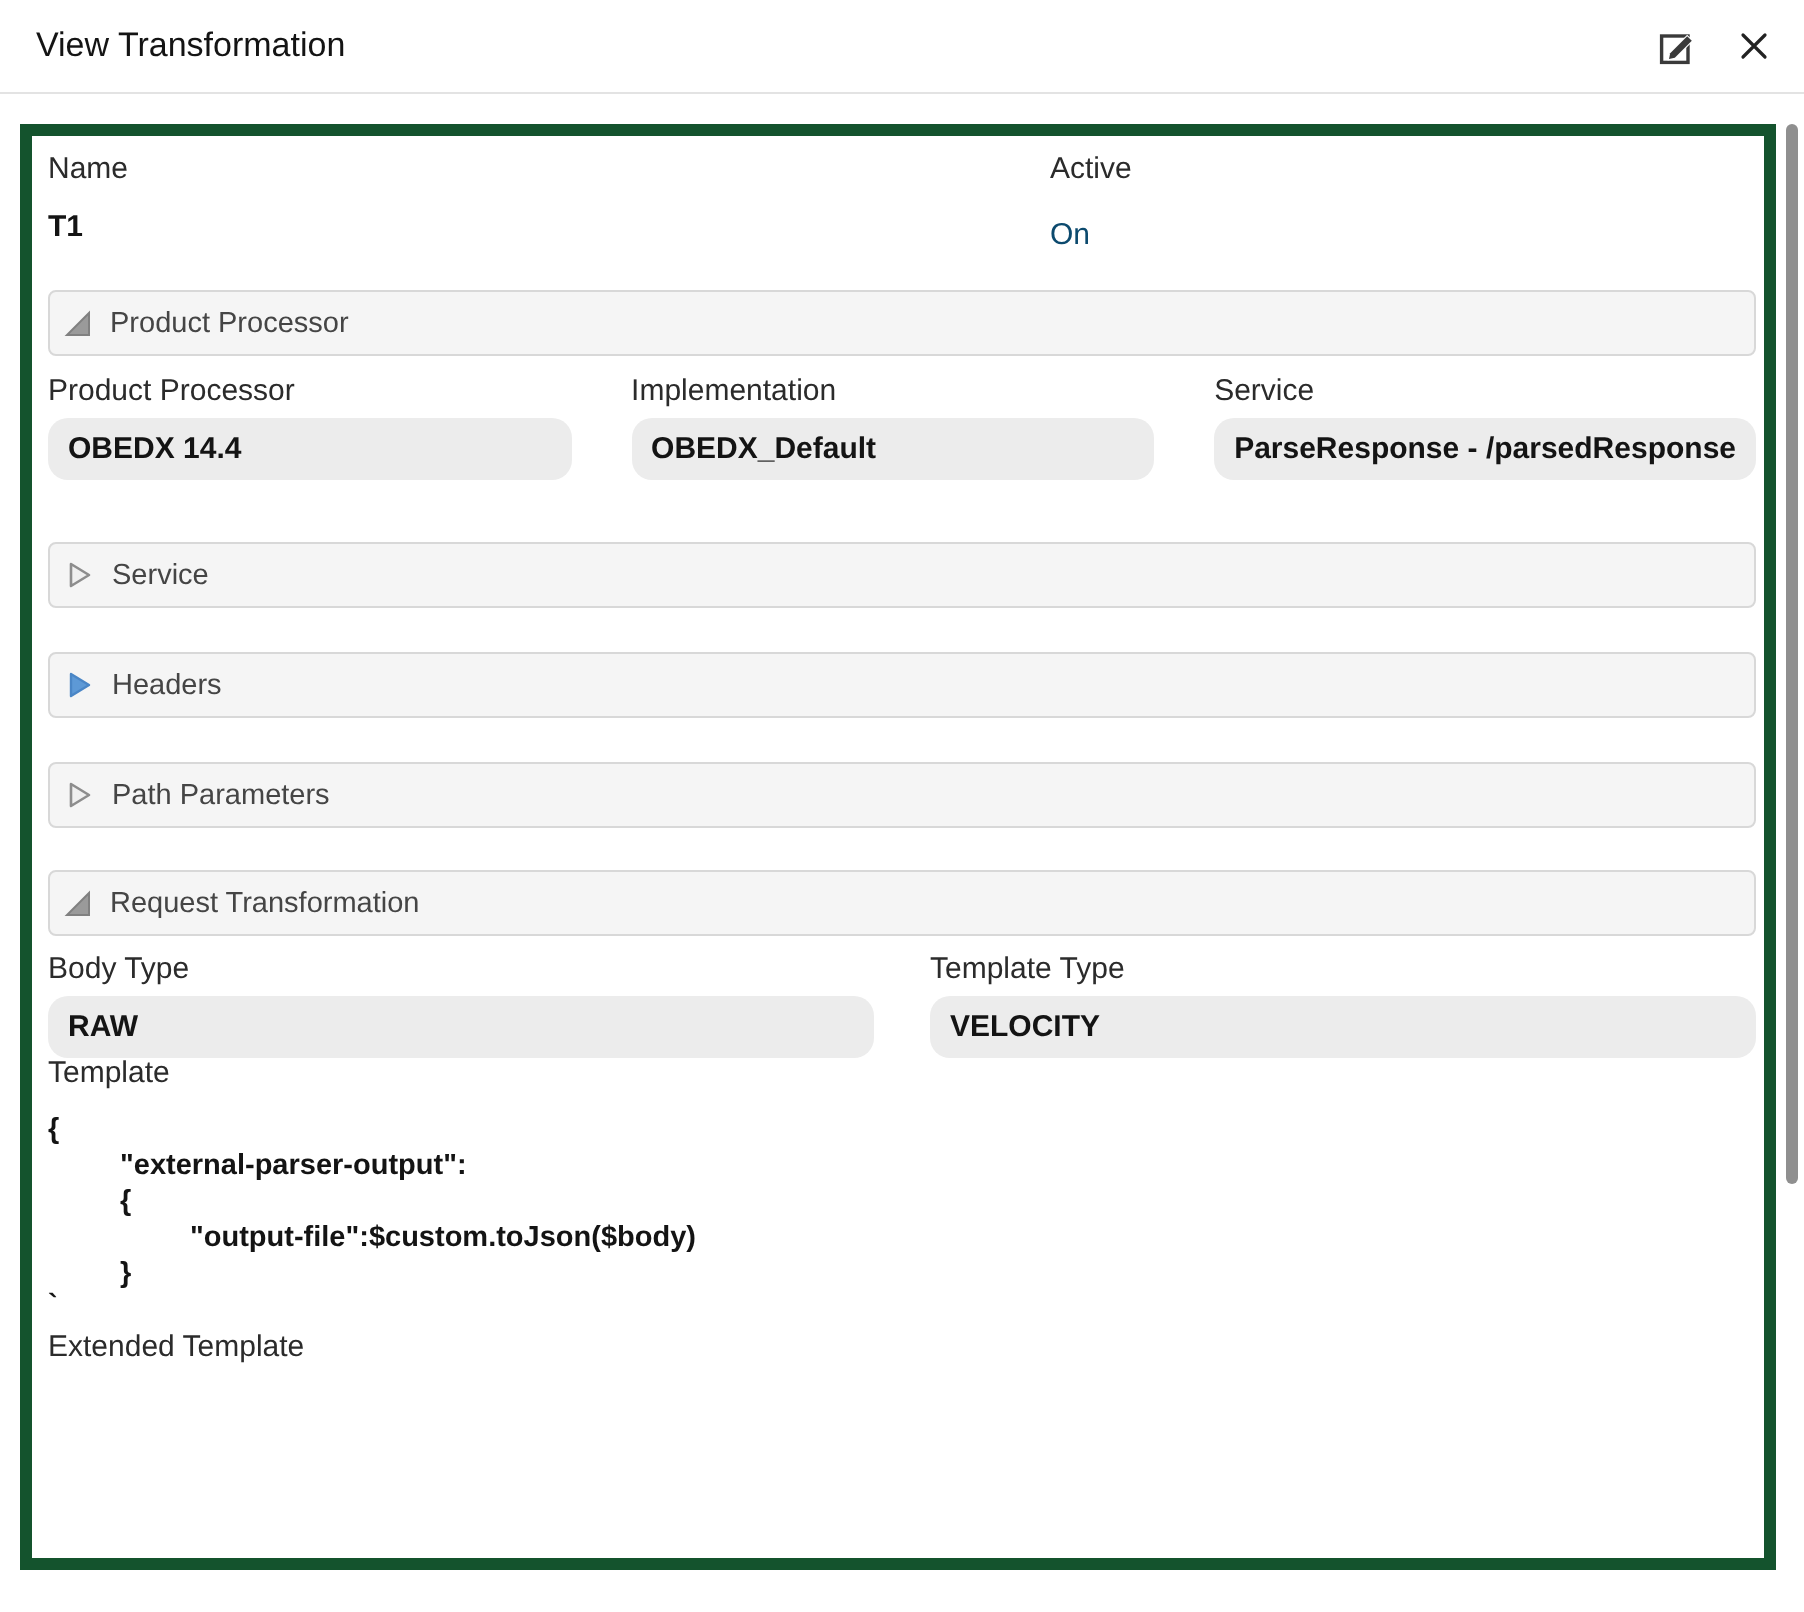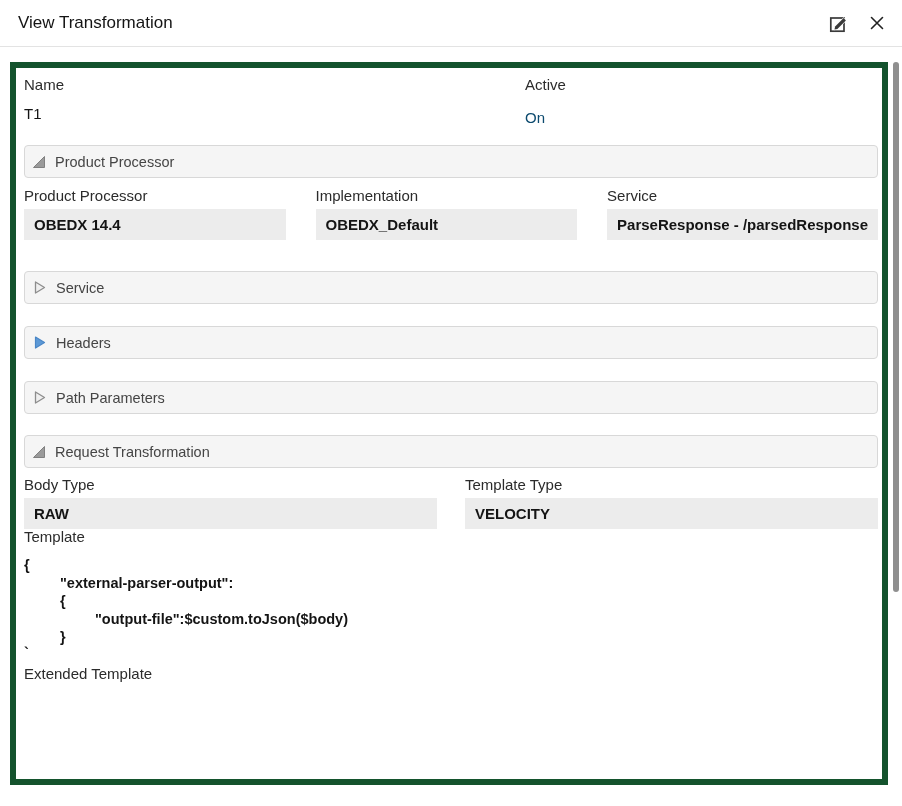--- a/index.html
+++ b/index.html
@@ -13,42 +13,42 @@
   .titlebar-actions{margin-left:auto;display:flex;align-items:center;gap:15px;padding-right:13px;}
   .icon-btn{display:inline-flex;align-items:center;justify-content:center;width:24px;height:24px;cursor:pointer;}
 
   
   .panel{position:absolute;left:10px;top:62px;width:878px;height:723px;
     background:#ffffff;border:6px solid #14532d;box-sizing:border-box;
     padding:8px 4px 8px 8px;overflow:hidden;}
 
   .label{font-size:15px;line-height:16px;color:#2b2b2b;}
   .value{font-size:15px;line-height:16px;}
-  .value.bold{font-weight:normal;color:#141414;margin-top:13px;}
+  .value.bold{font-weight:bold;color:#141414;margin-top:13px;}
   .value.muted{color:#0c4a6e;margin-top:17px;}
 
   .name-row{display:grid;grid-template-columns:501px 1fr;margin-top:1px;}
 
   
   .section-header{height:33px;box-sizing:border-box;background:#f5f5f5;
     border:1px solid #d8d8d8;border-radius:4px;display:flex;align-items:center;
     padding-left:7px;gap:9px;cursor:pointer;}
   .section-header .sec-title{font-size:14.5px;color:#454545;}
   .tri{flex:0 0 auto;display:block;}
 
   .mt19{margin-top:19px}.mt10{margin-top:10px}.mt31{margin-top:31px}
   .mt22{margin-top:22px}.mt21{margin-top:21px}.mt9{margin-top:9px}
   .mt15{}.mt11{margin-top:11px}.mt6{margin-top:6px}
 
   
   .fields-3{display:grid;grid-template-columns:repeat(3,1fr);column-gap:30px;}
   .fields-2{display:grid;grid-template-columns:1fr 1fr;column-gap:28px;}
   .field .label{margin-bottom:5px;}
   .field-box{height:31px;line-height:31px;background:#ececec;padding:0 10px;
-    font-size:15px;font-weight:bold;color:#141414;white-space:nowrap;overflow:hidden;}
+    font-size:15px;font-weight:bold;color:#141414;white-space:nowrap;overflow:hidden;border-radius:10px;}
 
   
   .code{font-size:14.5px;font-weight:bold;color:#141414;}
   .code .cl{line-height:18px;white-space:pre;}
   .code .ind0{padding-left:0;}
   .code .ind1{padding-left:36px;}
   .code .ind2{padding-left:71px;}
   .code .tick{line-height:14px;}
 
   

